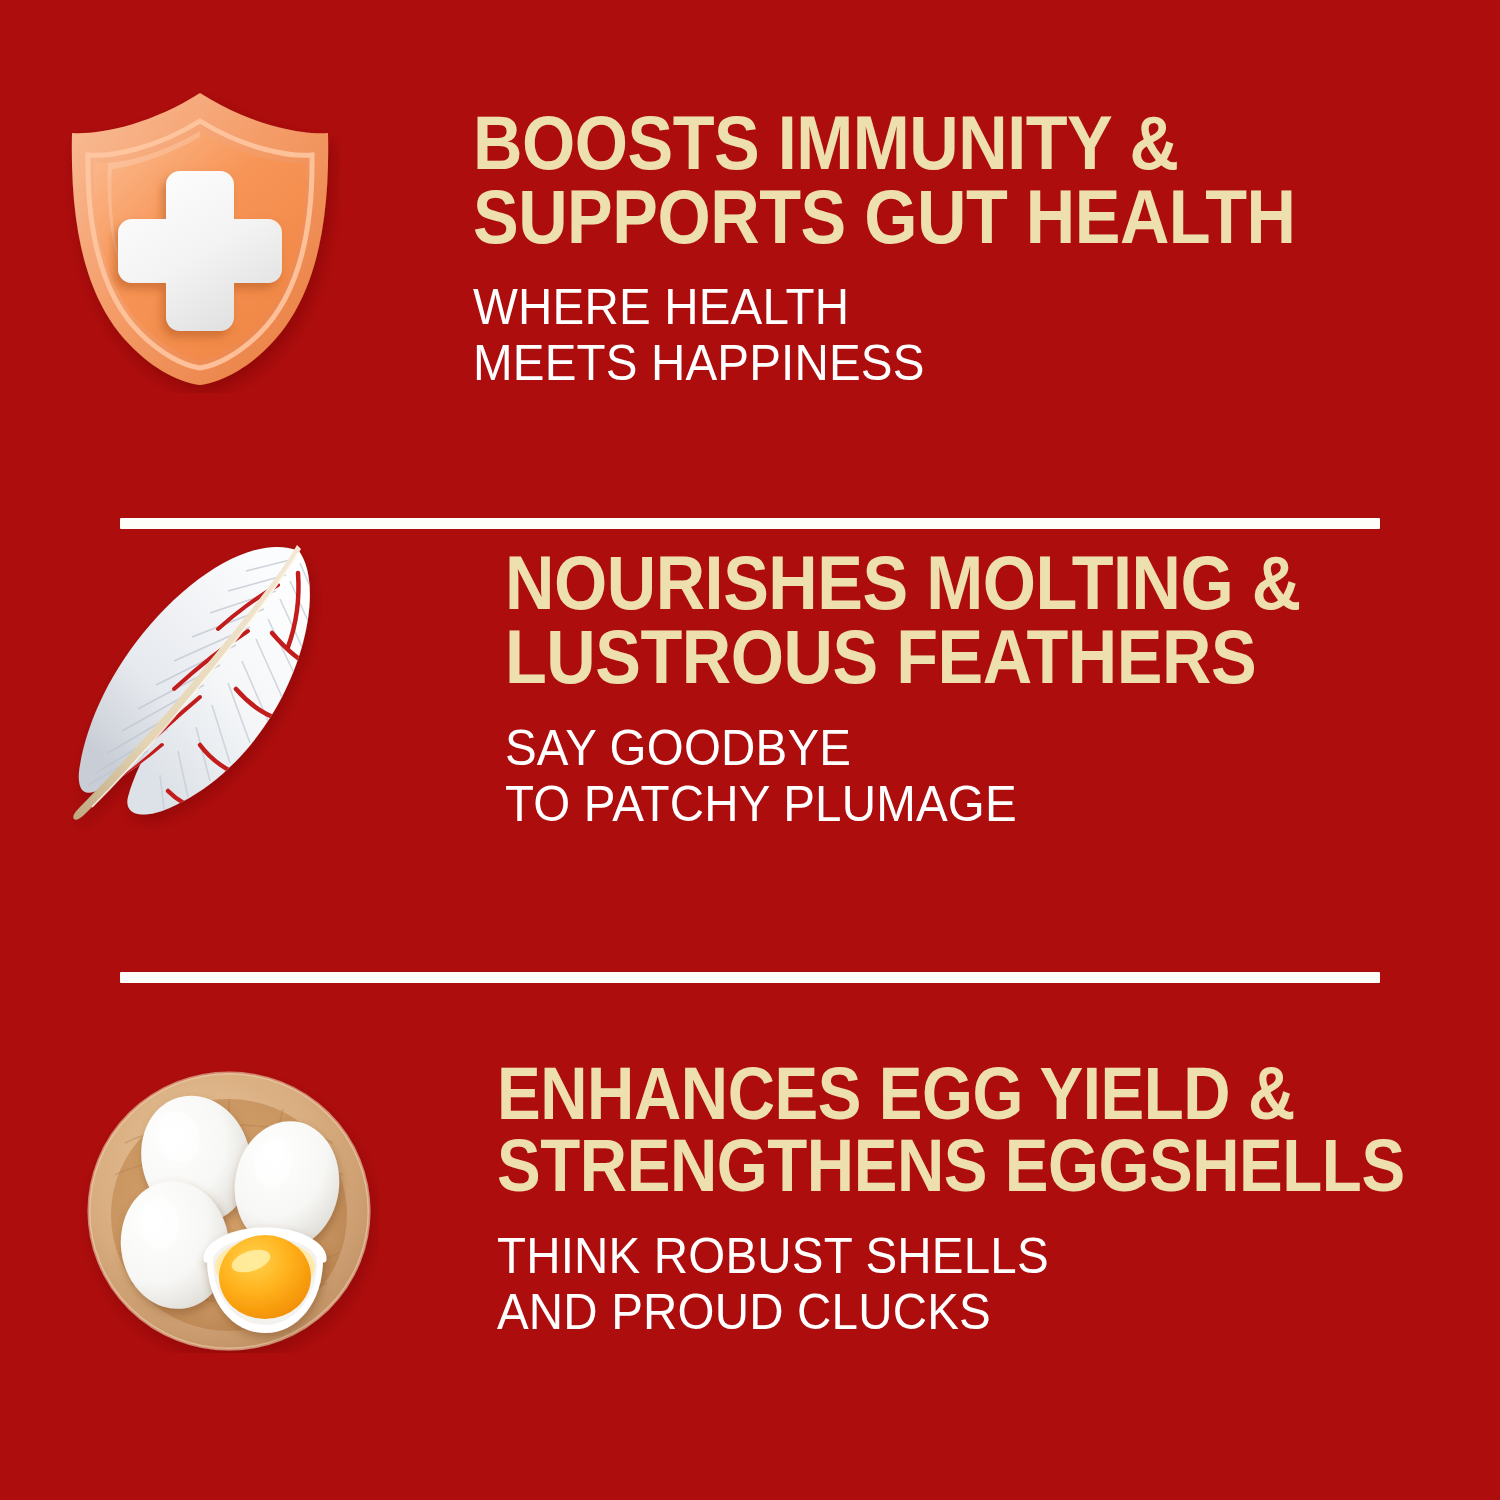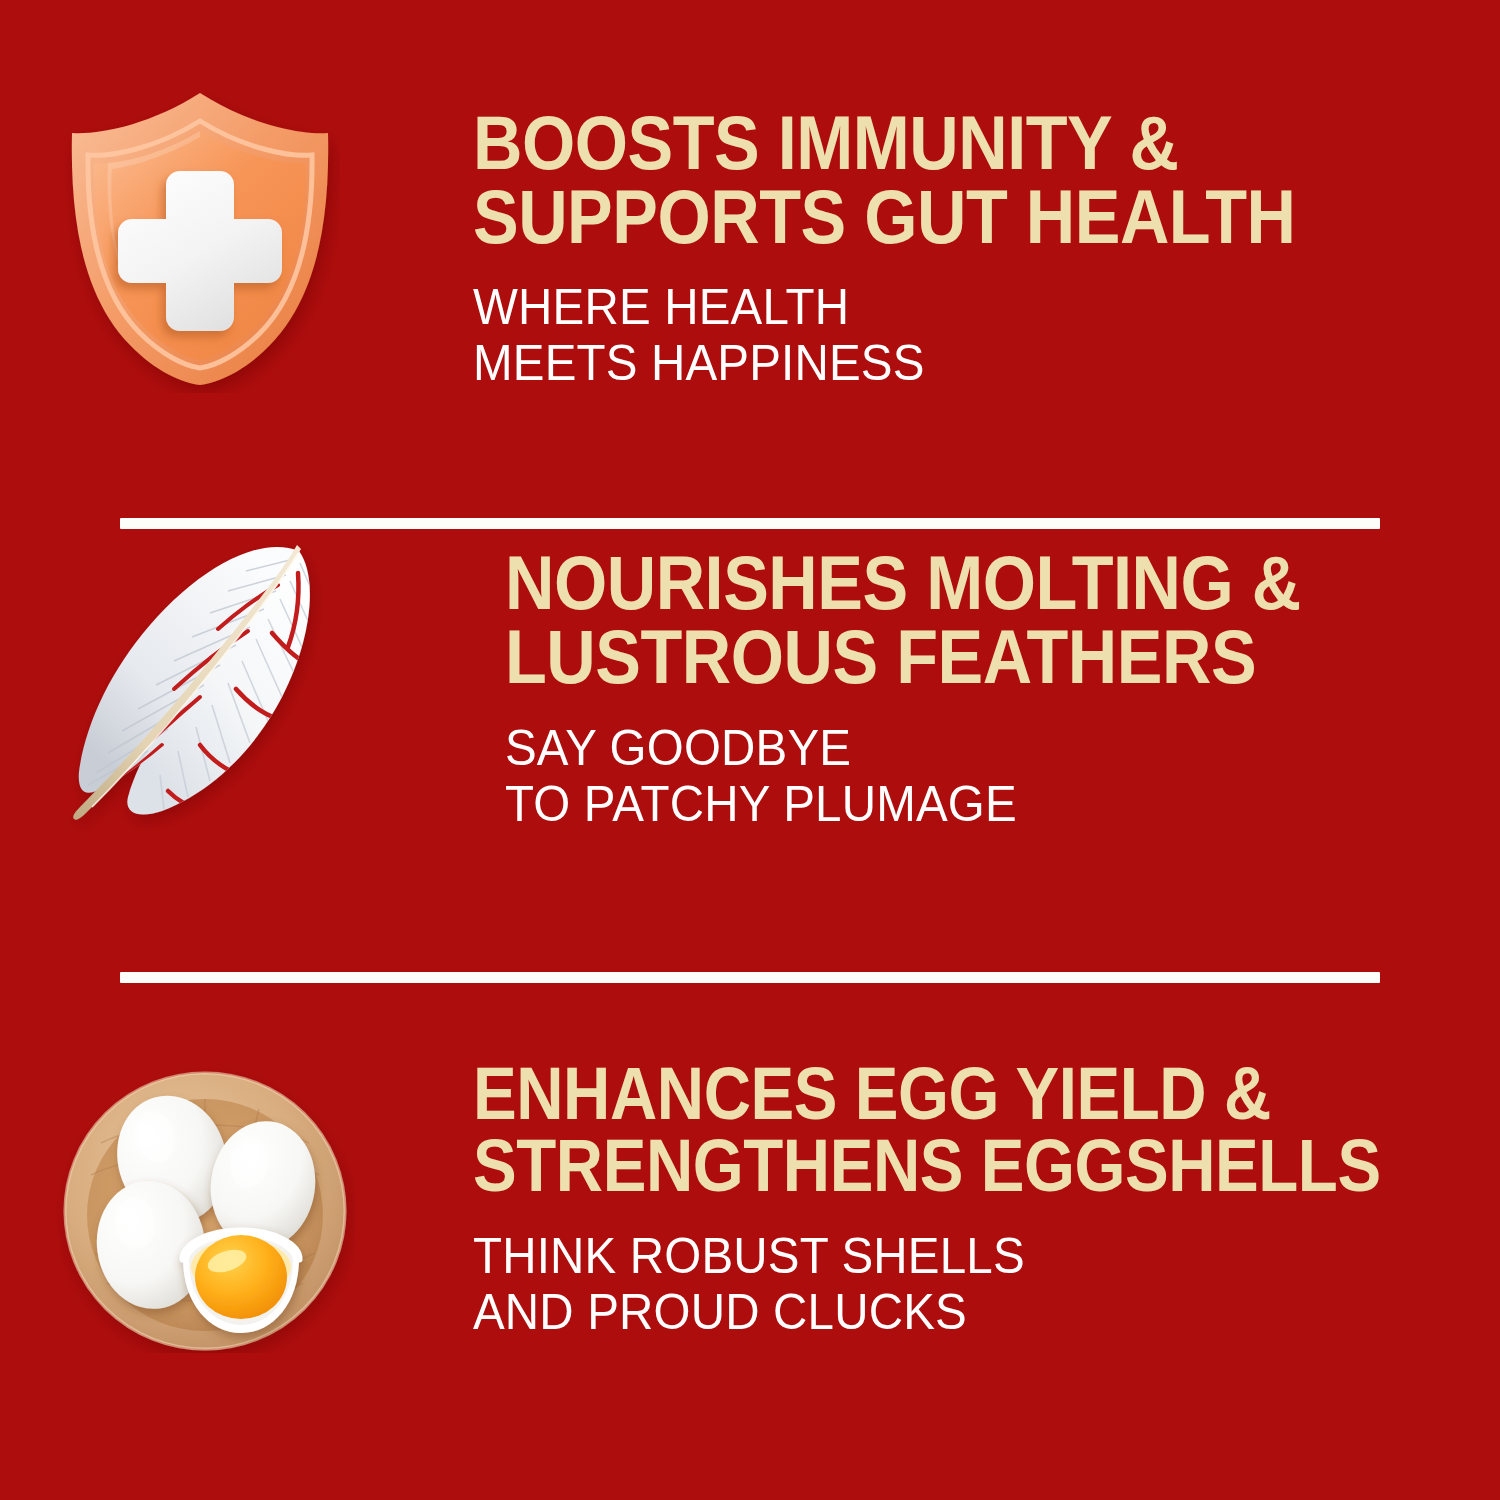--- a/index.html
+++ b/index.html
@@ -18,21 +18,21 @@
   }
 
   
   .row {
     display:flex;
     align-items:center;
     position:relative;
   }
   .row-1 { height:518px; padding-top:18px; }
   .row-2 { height:454px;gap:32px; }
-  .row-3 { height:652px; }
+  .row-3 { height:652px;margin-left:24px; }
 
   .icon-cell {
     width:400px;
     min-width:400px;
     height:100%;
     display:flex;
     align-items:center;
     justify-content:center;
     position:relative;
   }

